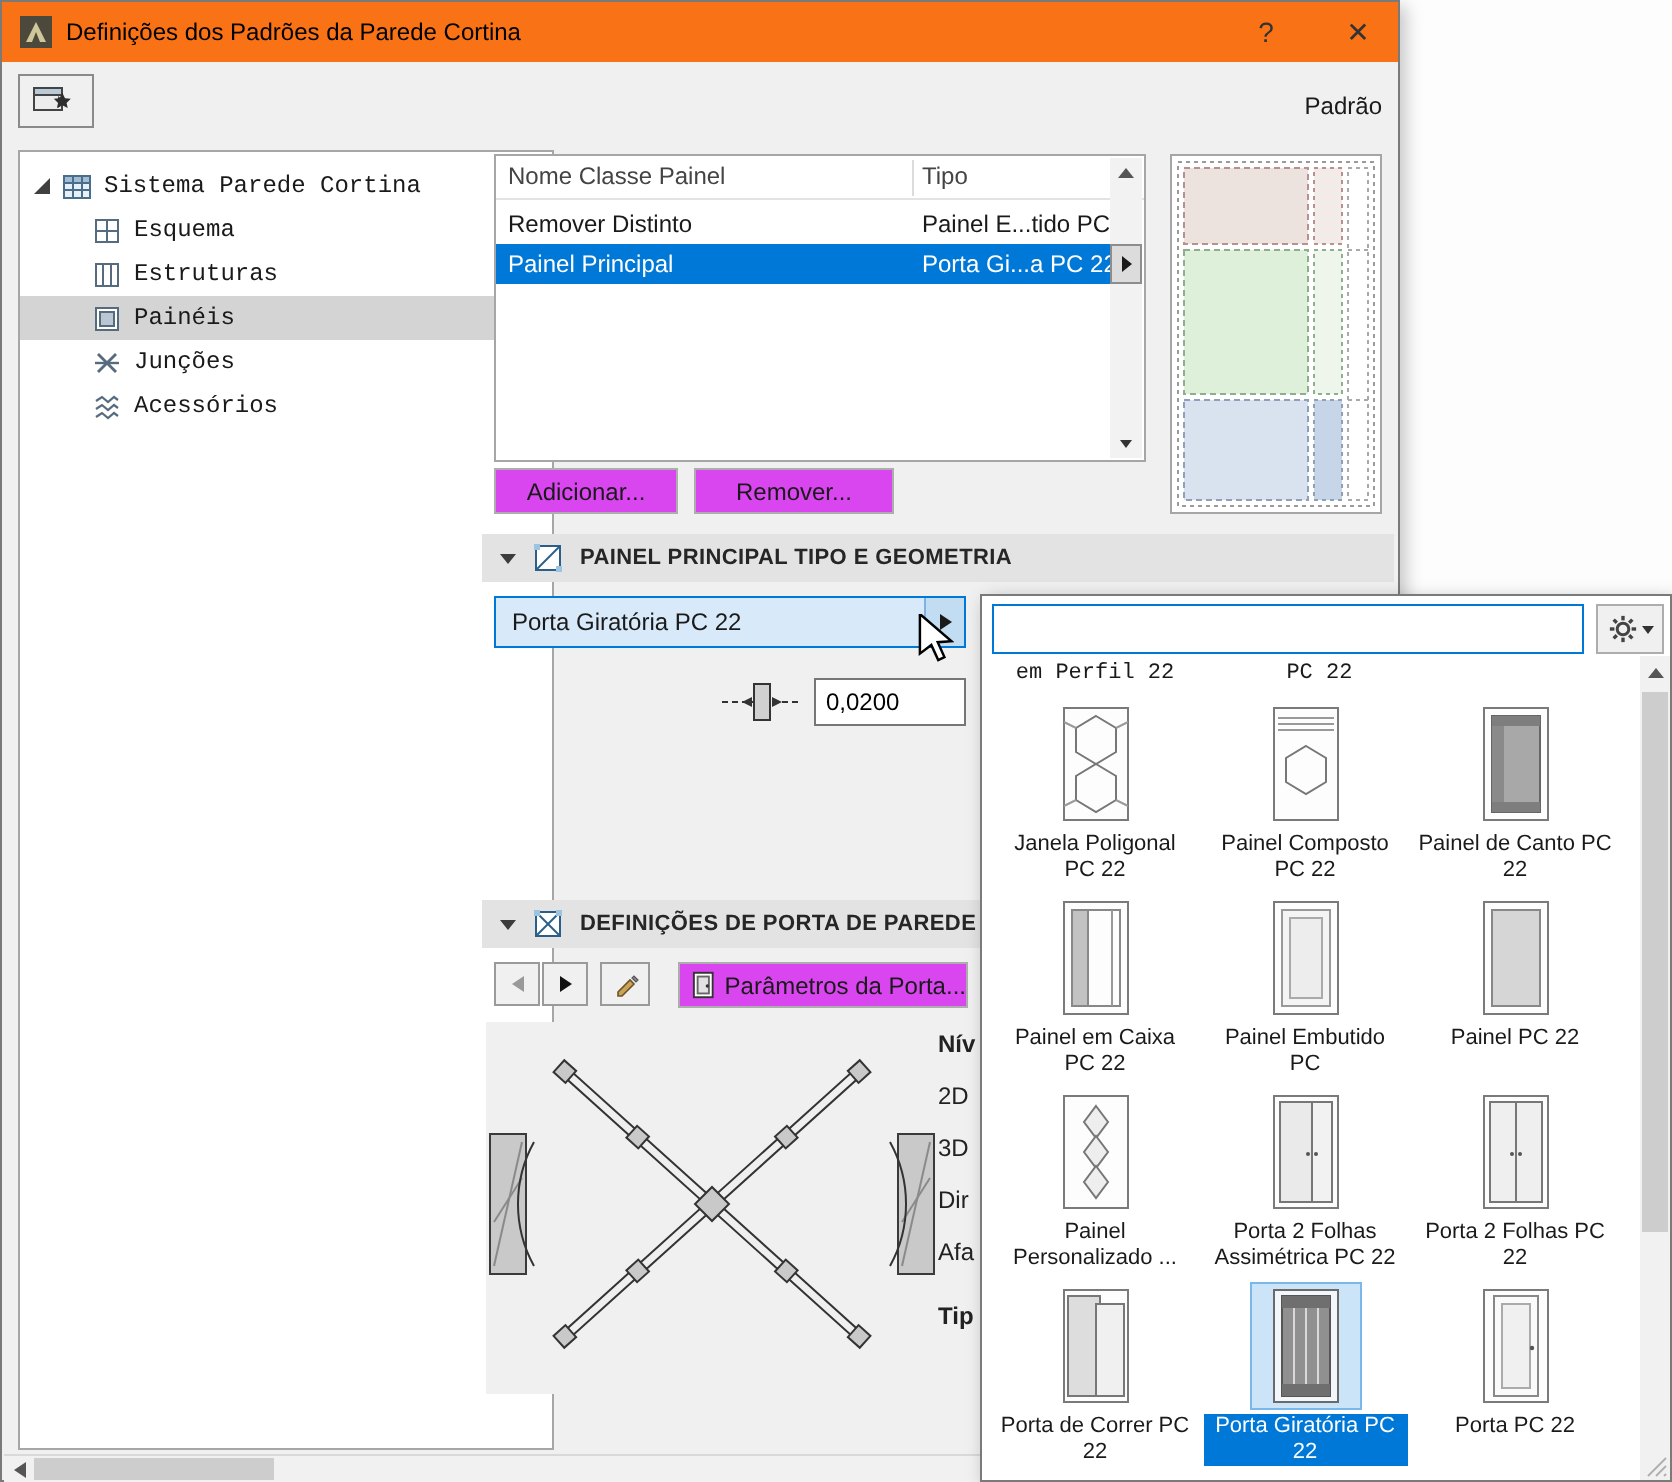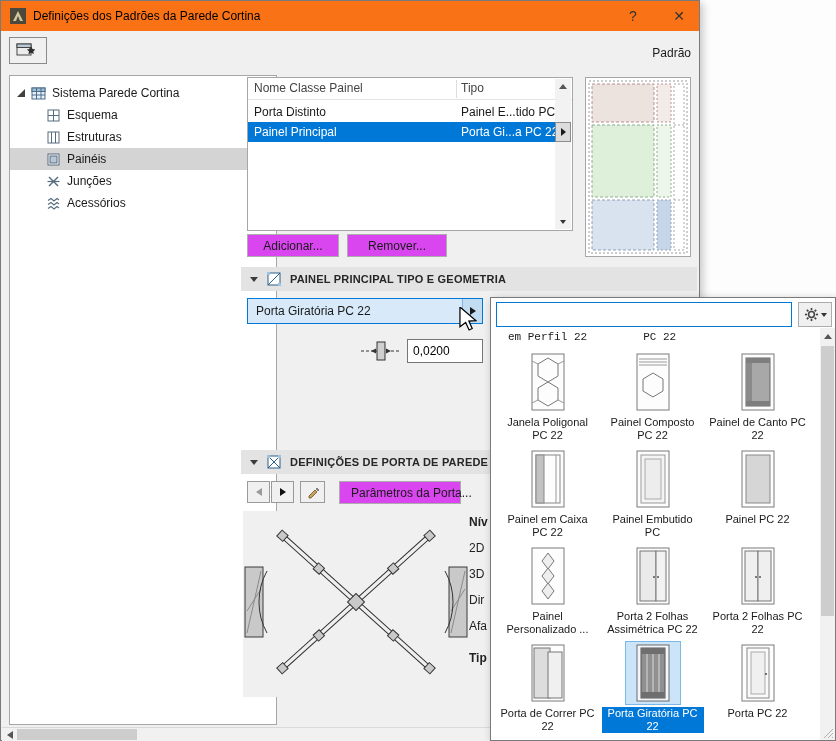--- a/index.html
+++ b/index.html
@@ -16,21 +16,21 @@
   .tb-btn { position:absolute; top:1px; height:28px; width:40px; border:none; background:transparent;
             font-size:14px; color:#333; text-align:center; line-height:28px; cursor:default; }
 
   
   .tool-btn { position:absolute; left:8px; top:36px; width:38px; height:27px;
               background:#f0f0f0; border:1px solid #8a8a8a; display:flex; align-items:center; justify-content:center; }
   #padrao-label { position:absolute; right:8px; top:45px; color:#1a1a1a; }
 
   
   #sidebar { position:absolute; left:8px; top:74px; width:268px; height:650px;
-             background:#ffffff; border:1px solid #a6a6a6; overflow:hidden; }
+             background:#ffffff; border:1px solid #a6a6a6; overflow:hidden;font-family:Liberation Mono, monospace; }
   .tree-row { position:absolute; left:0; width:100%; height:22px; display:flex; align-items:center; }
   .tree-row.selected { background:#d4d4d4; }
   .tree-label { margin-left:6px; white-space:nowrap; }
   .tree-icon { width:15px; height:15px; display:inline-block; }
   .expander { width:10px; height:10px; margin-left:6px; }
 
   
   #panel-table { position:absolute; left:246px; top:76px; width:326px; height:154px;
                  background:#fff; border:1px solid #a6a6a6; }
   .tbl-header { position:absolute; left:0; top:0; width:100%; height:22px; border-bottom:1px solid #e3e3e3;
@@ -71,21 +71,21 @@
   .tri-right { width:0; height:0; border-top:4px solid transparent; border-bottom:4px solid transparent;
                border-left:6px solid #1a1a1a; }
 
   #thickness-input { position:absolute; left:406px; top:338px; width:76px; height:24px;
                      border:1px solid #767676; background:#fff; padding:0 5px; font-family:"Liberation Sans",sans-serif;
                      font-size:12px; }
 
   
   .nav-btn { position:absolute; top:480px; height:22px; background:#f0f0f0; border:1px solid #9a9a9a;
              display:flex; align-items:center; justify-content:center; }
-  #params-btn { position:absolute; left:338px; top:480px; width:122px; height:23px;
+  #params-btn { position:absolute; left:338px; top:480px; width:145px; height:23px;
                 display:flex; align-items:center; gap:5px; padding-left:6px; white-space:nowrap;text-align:center; }
   .tri-left-sm { width:0; height:0; border-top:4px solid transparent; border-bottom:4px solid transparent;
                  border-right:6px solid #999; }
   .tri-right-sm { width:0; height:0; border-top:4px solid transparent; border-bottom:4px solid transparent;
                   border-left:6px solid #111; }
 
   
   .clip-label { position:absolute; left:468px; width:30px; white-space:nowrap; overflow:hidden; color:#222; }
   .clip-label.bold { font-weight:bold; }
 
@@ -214,21 +214,21 @@
       </div>
     </div>
 
     <div id="panel-table">
       <div class="tbl-header">
         <span class="cell-name" style="top:3px;position:absolute">Nome Classe Painel</span>
         <span class="cell-type" style="top:3px;position:absolute">Tipo</span>
         <div class="col-div" style="left:208px"></div>
       </div>
       <div class="tbl-row" style="top:24px">
-        <span class="cell-name">Porta Distinto</span>
+        <span class="cell-name">Remover Distinto</span>
         <span class="cell-type">Painel E...tido PC</span>
       </div>
       <div class="tbl-row selected" style="top:44px">
         <span class="cell-name">Painel Principal</span>
         <span class="cell-type">Porta Gi...a PC 22</span>
       </div>
       <div class="vscroll">
         <div class="scroll-arrow" style="top:0">
             <div class="tri-up-sm"></div>
           </div>

